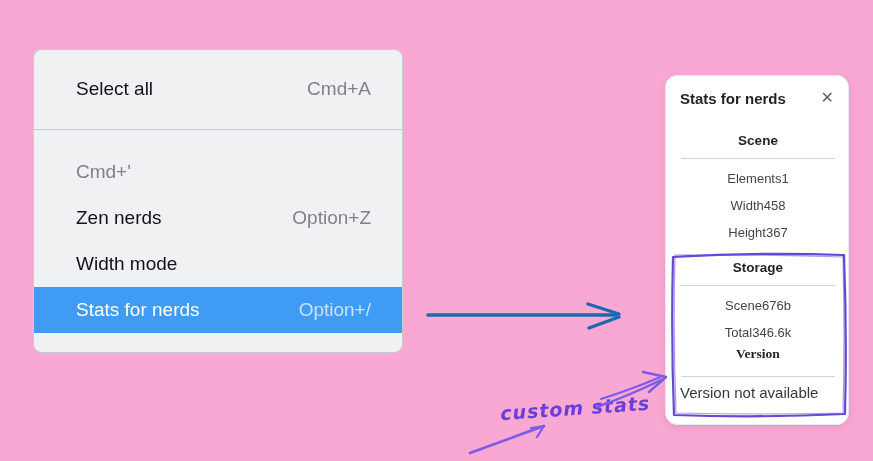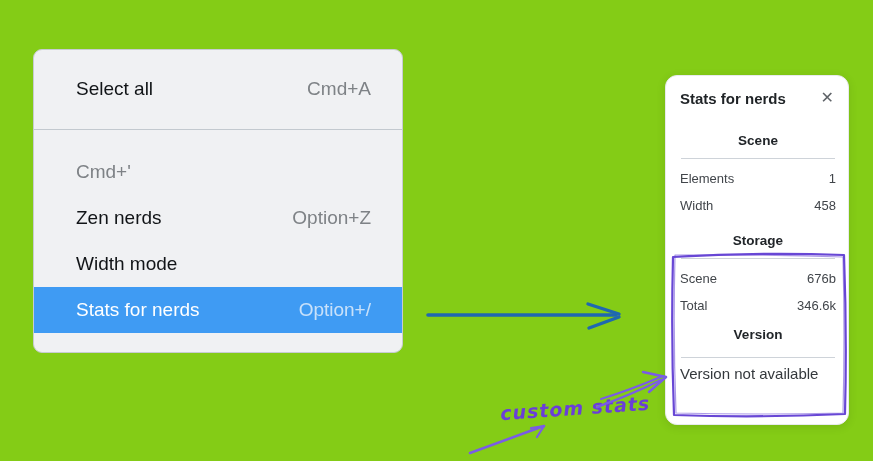--- a/index.html
+++ b/index.html
@@ -1,17 +1,17 @@
 <!DOCTYPE html>
 <html><head>
 <meta charset="utf-8">
 <style>
   html,body{margin:0;padding:0;background:#ffffff;}
   .canvas{
-    position:relative;width:873px;height:461px;background:#84cc16;overflow:hidden;
+    position:relative;width:873px;height:461px;background:#f9a8d4;overflow:hidden;
     font-family:"Liberation Sans",sans-serif;
   }
 
   
   .menu{
     position:absolute;left:33px;top:49px;width:370px;
     background:#f0f1f3;border:1px solid #c7ccd1;border-radius:9px;
     box-sizing:border-box;overflow:hidden;
   }
   .menu-group-top{padding:16px 0 17px 0;border-bottom:1px solid #c3c9cf;}
@@ -31,24 +31,24 @@
     box-shadow:0 2px 10px rgba(0,0,0,0.10);
     box-sizing:border-box;padding:12px 12px 0 14px;
     font-size:13px;color:#41454a;
   }
   .stats-header{display:flex;align-items:center;justify-content:space-between;height:20px;}
   .stats-title{font-weight:bold;font-size:15px;color:#1f2326;}
   .stats-close{font-size:16px;color:#5f6368;line-height:1;cursor:pointer;padding:0 2px;}
   .section-header{height:18px;text-align:center;font-weight:bold;font-size:13.5px;color:#212529;}
   .sh-scene{margin-top:25px;}
   .sh-storage{margin-top:14px;}
-  .sh-version{margin-top:8px;}
+  .sh-version{font-family:Liberation Serif, serif;}
   .divider{border:none;border-top:1px solid #ced3d9;margin:7px 1px 6px 1px;}
   .divider.v{margin-top:12px;margin-bottom:4px;}
-  .stat-row{height:27px;display:flex;align-items:center;justify-content:space-between;}
+  .stat-row{height:27px;display:flex;align-items:center;justify-content:center;}
   .stat-row .val{text-align:right;}
   .version-note{font-size:15px;color:#34383c;padding-top:3px;}
 
   
   .custom-stats-label{
     position:absolute;left:500px;top:397px;
     font-family:"DejaVu Sans",cursive;font-style:italic;font-weight:bold;
     font-size:19px;letter-spacing:1px;color:#6a3ed8;
     transform:rotate(-4deg);white-space:nowrap;
   }
@@ -95,20 +95,24 @@
     <div class="section-header sh-scene">Scene</div>
     <hr class="divider">
     <div class="stat-row">
       <span>Elements</span>
       <span class="val">1</span>
     </div>
     <div class="stat-row">
       <span>Width</span>
       <span class="val">458</span>
     </div>
+    <div class="stat-row">
+      <span>Height</span>
+      <span class="val">367</span>
+    </div>
 
     <div class="section-header sh-storage">Storage</div>
     <hr class="divider">
     <div class="stat-row">
       <span>Scene</span>
       <span class="val">676b</span>
     </div>
     <div class="stat-row">
       <span>Total</span>
       <span class="val">346.6k</span>

